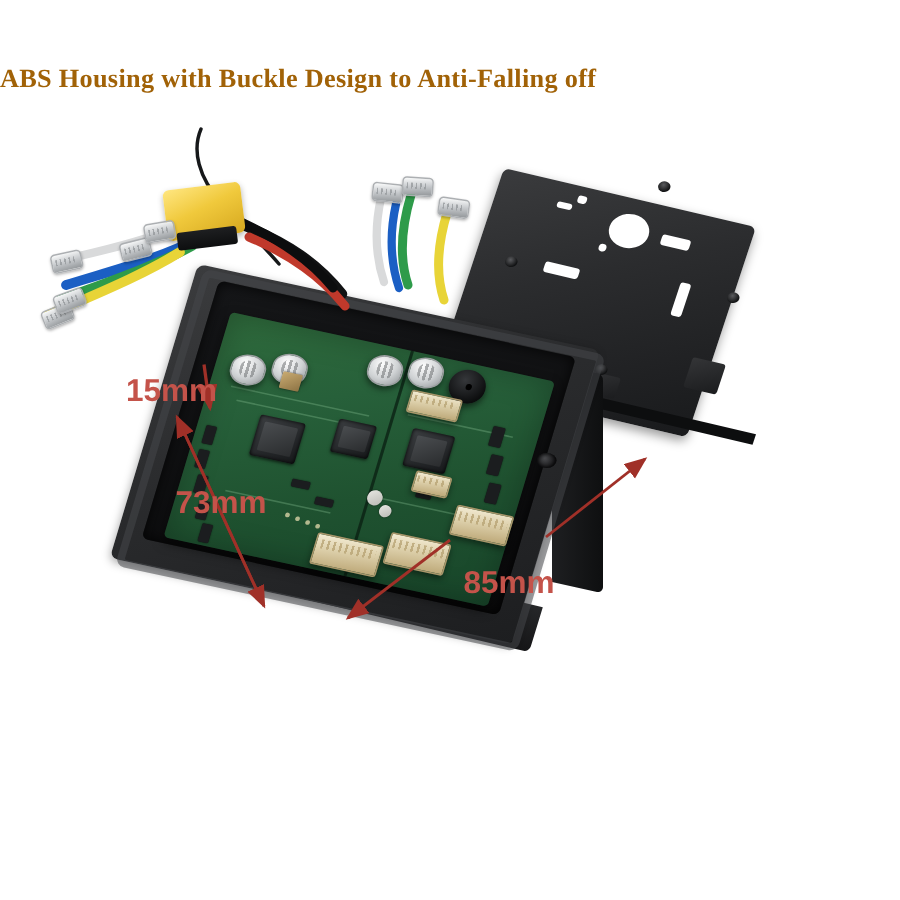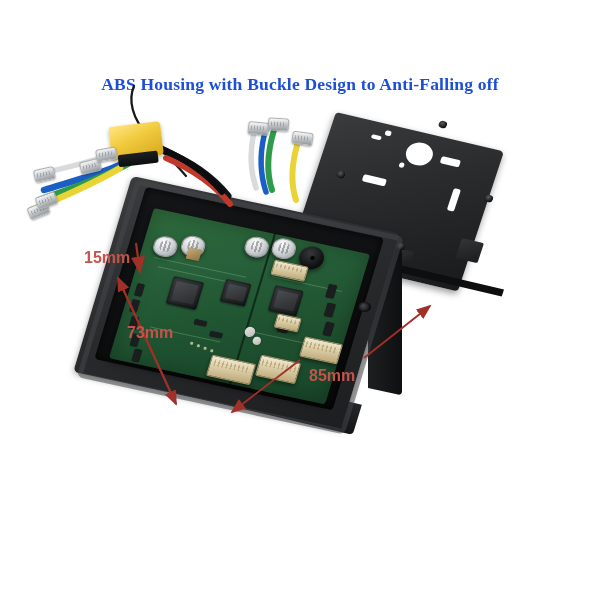--- a/index.html
+++ b/index.html
@@ -5,38 +5,37 @@
   html,body{margin:0;padding:0;}
   body{
     width:600px;height:600px;background:#ffffff;
     font-family:"Liberation Serif",serif;
     overflow:hidden;position:relative;
   }
   #stage{position:absolute;inset:0;width:600px;height:600px;}
 
   
   .cap{
-    position:absolute;width:100%;text-align:center;
-    color:#1d4ed8;font-weight:bold;letter-spacing:.2px;
+    position:absolute;width:100%;text-align:left;
+    color:#a16207;font-weight:bold;letter-spacing:.2px;
     white-space:nowrap;
-    margin-top:32px;
   }
   #cap-top{top:42px;font-size:17.5px;}
   #cap-b1{top:440px;font-size:18px;}
   #cap-b2{top:483px;font-size:18px;}
 
   
   .dim{
     position:absolute;color:#c4534a;font-weight:bold;
-    font-family:"Liberation Sans",sans-serif;font-size:16px;
+    font-family:"Liberation Sans",sans-serif;font-size:21px;
     white-space:nowrap;
   }
   #dim-15{left:84px;top:249px;}
-  #dim-73{left:127px;top:324px;}
-  #dim-85{left:309px;top:367px;}
+  #dim-73{left:117px;top:324px;}
+  #dim-85{left:309px;top:377px;}
 
   svg.overlay{position:absolute;left:0;top:0;width:600px;height:600px;
     pointer-events:none;overflow:visible;}
 
   
   .obj{position:absolute;}
 
   
   #housing{left:132px;top:176px;width:268px;height:226px;}
   .hs-top{

